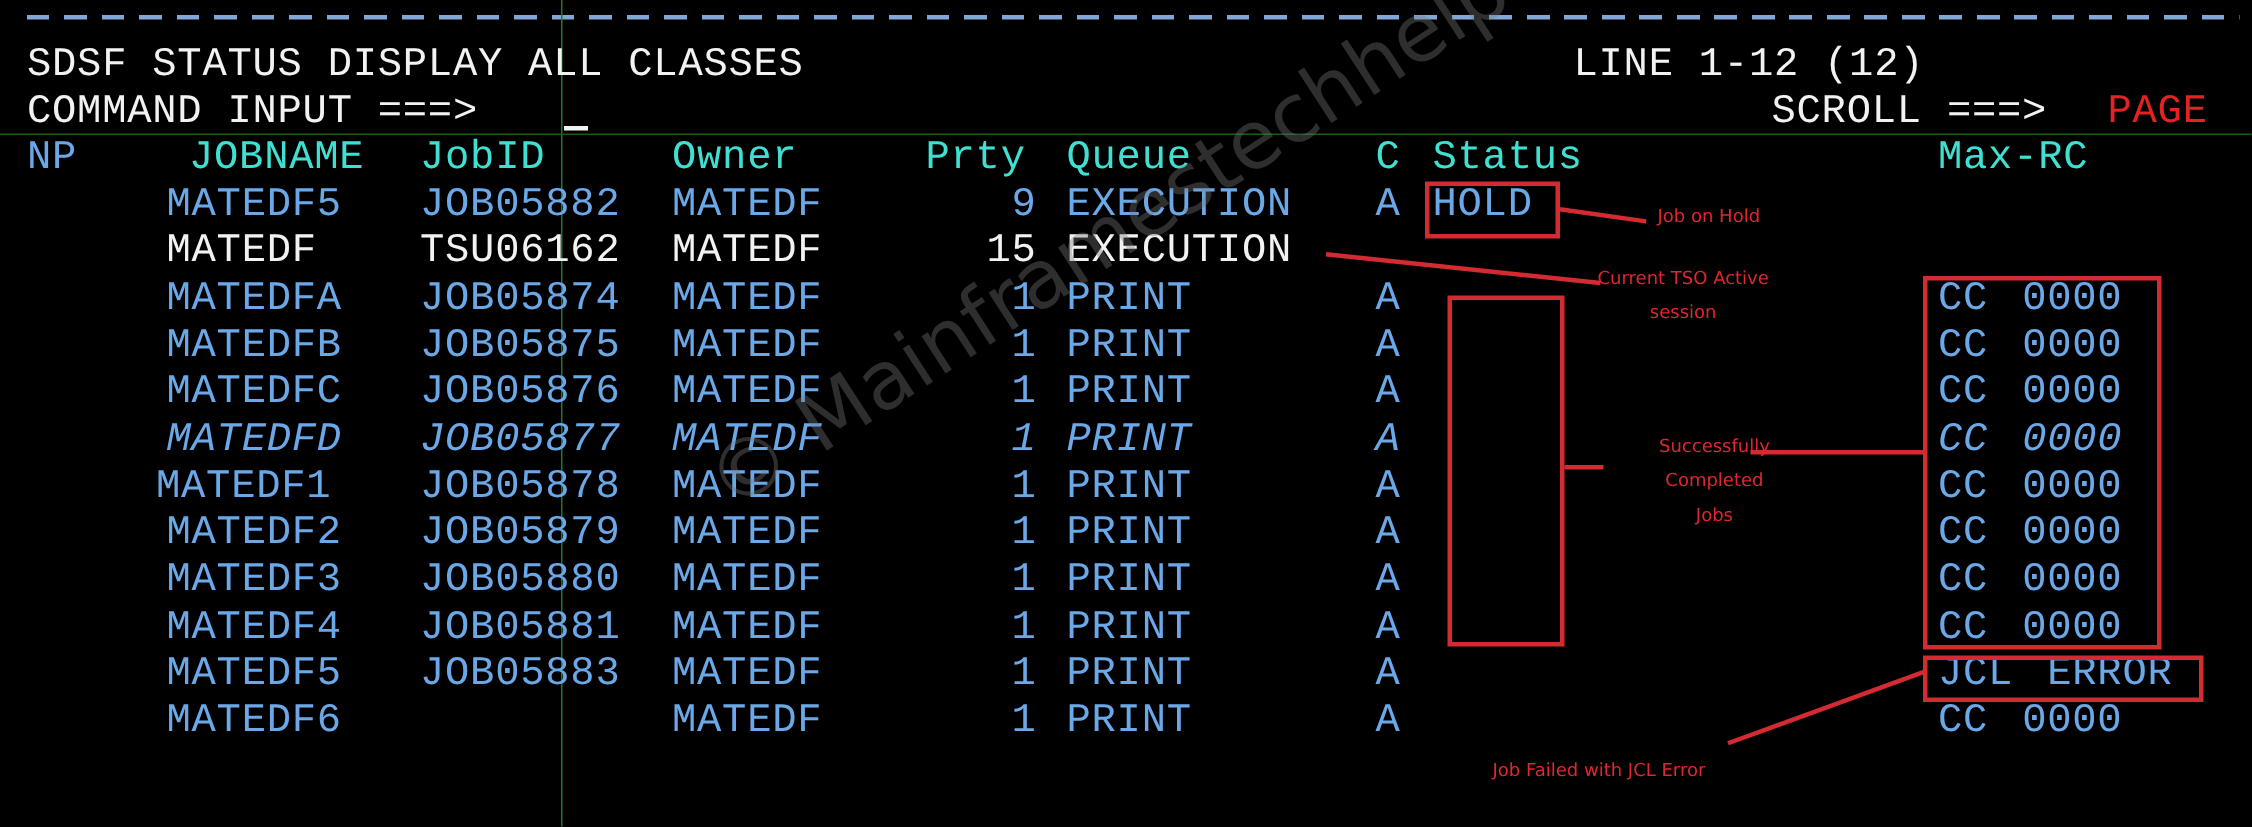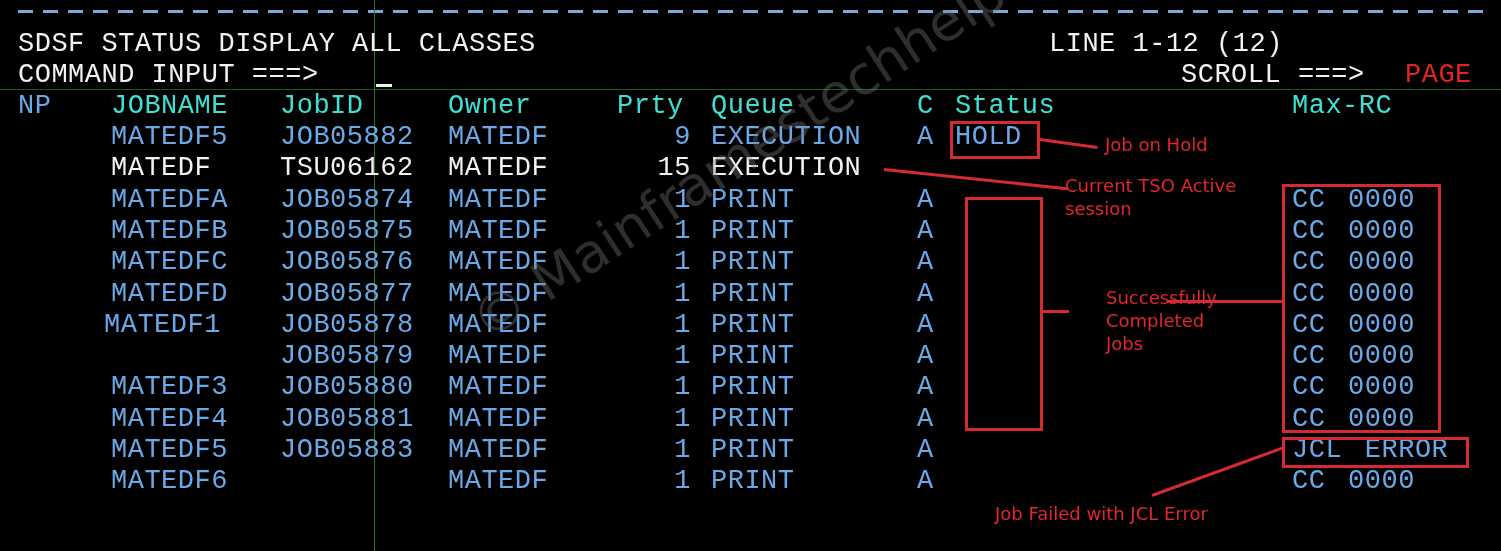--- a/index.html
+++ b/index.html
@@ -11,21 +11,21 @@
   .c { color:#3fe0d2; }
   .r { color:#e32222; }
   .dash { position:absolute; left:18px; top:10px; width:1475px; height:3px;
           background:repeating-linear-gradient(90deg,#7fa8d8 0 15px,transparent 15px 25px); }
   .vline { position:absolute; left:374px; top:0; width:1px; height:551px; background:#1e7a1e; }
   .hline { position:absolute; left:0; top:89px; width:1501px; height:1px; background:#1a5a1a; }
   .cursor { position:absolute; left:376px; top:84px; width:16px; height:3px; background:#f2f2f2; }
   .box { position:absolute; border:3px solid #d42a32; box-sizing:border-box; }
   .ln { position:absolute; height:3px; background:#d42a32; transform-origin:0 50%; }
   .note { position:absolute; color:#e0262e; font-family:"DejaVu Sans","Liberation Sans",sans-serif;
-          font-size:18px; line-height:23px; white-space:pre; }
+          font-size:12px; line-height:23px; white-space:pre;text-align:center; }
   .wm { position:absolute; left:460px; top:300px; color:rgba(120,120,120,0.38);
         font-family:"DejaVu Sans",sans-serif; font-size:54px; transform:rotate(-33deg);
         transform-origin:0 0; white-space:pre; }
   .row { position:absolute; left:0; width:1501px; height:31px; }
 </style>
 </head>
 <body>
 
 <div class="dash"></div>
 <div class="vline"></div>
@@ -33,21 +33,21 @@
 
 <div class="t w" style="left:18px;top:29px;font-family:Liberation Mono, monospace;">SDSF STATUS DISPLAY ALL CLASSES</div>
 <div class="t w" style="left:1049px;top:29px;">LINE 1-12 (12)</div>
 <div class="t w" style="left:18px;top:60px;">COMMAND INPUT ===&gt;</div>
 <div class="cursor"></div>
 <div class="t w" style="left:1181px;top:60px;">SCROLL ===&gt;</div>
 <div class="t r" style="left:1405px;top:60px;">PAGE</div>
 
 <div>
   <div class="t b" style="left:18px;top:91px;">NP</div>
-  <div class="t c" style="left:111px;top:91px;">JOBNAME</div>
+  <div class="t c" style="left:126px;top:91px;">JOBNAME</div>
   <div class="t c" style="left:280px;top:91px;">JobID</div>
   <div class="t c" style="left:448px;top:91px;">Owner</div>
   <div class="t c" style="left:617px;top:91px;">Prty</div>
   <div class="t c" style="left:711px;top:91px;">Queue</div>
   <div class="t c" style="left:917px;top:91px;">C</div>
   <div class="t c" style="left:955px;top:91px;">Status</div>
   <div class="t c" style="left:1292px;top:91px;">Max-RC</div>
 </div>
 
 <div id="rows">
@@ -99,21 +99,21 @@
       <div class="t b" style="left: 18px; top: 0px;"></div>
       <div class="t b" style="left: 111px; top: 0px;">MATEDFC</div>
       <div class="t b" style="left: 280px; top: 0px;">JOB05876</div>
       <div class="t b" style="left: 448px; top: 0px;">MATEDF</div>
       <div class="t b" style="left: 617px; top: 0px; width: 74px; text-align: right;">1</div>
       <div class="t b" style="left: 711px; top: 0px;">PRINT</div>
       <div class="t b" style="left: 917px; top: 0px;">A</div>
       <div class="t b" style="left: 955px; top: 0px;"></div>
       <div class="t b" style="left: 1292px; top: 0px; word-spacing: 6px;">CC 0000</div>
     </div>
-    <div class="row" style="top: 278.5px;">
+    <div class="row" style="top: 278.5px; font-style: italic;">
       <div class="t b" style="left: 18px; top: 0px;"></div>
       <div class="t b" style="left: 111px; top: 0px;">MATEDFD</div>
       <div class="t b" style="left: 280px; top: 0px;">JOB05877</div>
       <div class="t b" style="left: 448px; top: 0px;">MATEDF</div>
       <div class="t b" style="left: 617px; top: 0px; width: 74px; text-align: right;">1</div>
       <div class="t b" style="left: 711px; top: 0px;">PRINT</div>
       <div class="t b" style="left: 917px; top: 0px;">A</div>
       <div class="t b" style="left: 955px; top: 0px;"></div>
       <div class="t b" style="left: 1292px; top: 0px; word-spacing: 6px;">CC 0000</div>
     </div>
@@ -123,20 +123,21 @@
       <div class="t b" style="left: 280px; top: 0px;">JOB05878</div>
       <div class="t b" style="left: 448px; top: 0px;">MATEDF</div>
       <div class="t b" style="left: 617px; top: 0px; width: 74px; text-align: right;">1</div>
       <div class="t b" style="left: 711px; top: 0px;">PRINT</div>
       <div class="t b" style="left: 917px; top: 0px;">A</div>
       <div class="t b" style="left: 955px; top: 0px;"></div>
       <div class="t b" style="left: 1292px; top: 0px; word-spacing: 6px;">CC 0000</div>
     </div>
     <div class="row" style="top: 341.1px;">
       <div class="t b" style="left: 18px; top: 0px;"></div>
+      <div class="t b" style="left: 111px; top: 0px;">MATEDF2</div>
       <div class="t b" style="left: 280px; top: 0px;">JOB05879</div>
       <div class="t b" style="left: 448px; top: 0px;">MATEDF</div>
       <div class="t b" style="left: 617px; top: 0px; width: 74px; text-align: right;">1</div>
       <div class="t b" style="left: 711px; top: 0px;">PRINT</div>
       <div class="t b" style="left: 917px; top: 0px;">A</div>
       <div class="t b" style="left: 955px; top: 0px;"></div>
       <div class="t b" style="left: 1292px; top: 0px; word-spacing: 6px;">CC 0000</div>
     </div>
     <div class="row" style="top: 372.4px;">
       <div class="t b" style="left: 18px; top: 0px;"></div>

